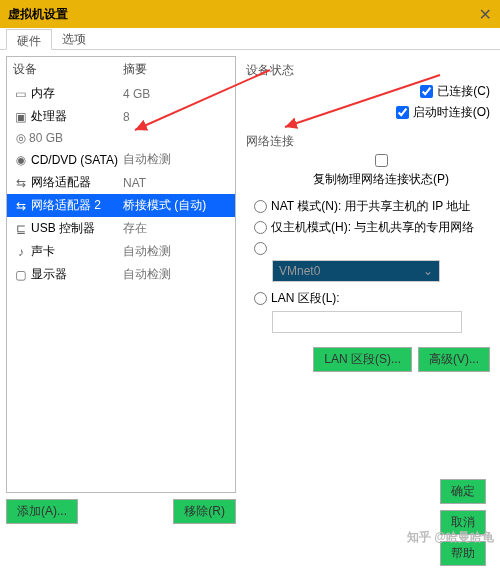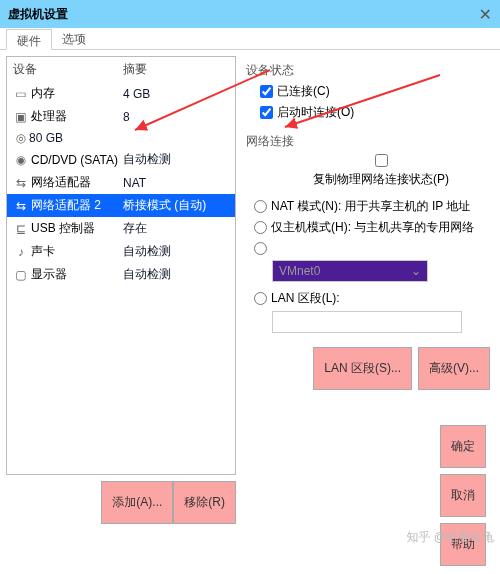--- a/index.html
+++ b/index.html
@@ -1,50 +1,50 @@
 <!DOCTYPE html>
 <html><head>
 <meta charset="utf-8">
 <style>
 * { margin: 0; padding: 0; box-sizing: border-box; font-family: "Microsoft YaHei", Tahoma, sans-serif; font-size: 12px; }
 body { background: #fff; width: 500px; height: 574px; overflow: hidden; position: relative; }
-.titlebar { height: 28px; display: flex; align-items: center; padding: 0 8px; background: #7dd3fc; }
+.titlebar { height: 28px; display: flex; align-items: center; padding: 0 8px; background: #eab308; }
 .titlebar .title { font-weight: bold; }
 .titlebar .close { margin-left: auto; font-size: 16px; color: #555; cursor: pointer; }
 .tabs { height: 22px; border-bottom: 1px solid #d0d0d0; display: flex; padding-left: 6px; }
 .tab { padding: 3px 10px; color: #555; cursor: pointer; }
 .tab.active { border: 1px solid #d0d0d0; border-bottom: 1px solid #fff; background: #fff; position: relative; top: 1px; }
 .content { display: flex; height: 480px; padding: 6px; gap: 6px; }
 .left { width: 230px; display: flex; flex-direction: column; }
 .devlist { border: 1px solid #bbb; flex: 1; background: #fff; }
 .devheader { display: flex; padding: 4px 6px; color: #444; }
 .devheader .c1 { width: 110px; }
 .devrow { display: flex; padding: 3px 6px; align-items: center; cursor: pointer; }
 .devrow.sel { background: #0a66ff; color: #fff; }
 .devrow .ic { width: 16px; text-align: center; color: #666; }
 .devrow.sel .ic { color: #fff; }
 .devrow .c1 { width: 94px; padding-left: 2px; }
-.devrow .c2 { color: #0f172a; }
+.devrow .c2 { color: #737373; }
 .devrow.sel .c2 { color: #fff; }
-.leftbtns { display: flex; justify-content: flex-end; gap: 0; margin-top: 6px; }
-.btn { border: 1px solid #aaa; background: #fca5a5; padding: 12px 10px; cursor: pointer; color: #333; }
+.leftbtns { display: flex; justify-content: space-between; gap: 19px; margin-top: 6px; }
+.btn { border: 1px solid #aaa; background: #22c55e; padding: 3px 10px; cursor: pointer; color: #333; }
 .right { flex: 1; padding: 2px 4px; }
 .group-title { color: #555; margin: 4px 0; }
-.chk { display: flex; align-items: center; gap: 4px; margin: 4px 0 4px 14px; }
+.chk { display: flex; align-items: center; gap: 4px; margin: 4px 0 4px 14px; justify-content: flex-end; }
 .chk input[type=checkbox] { accent-color: #0a66ff; width: 13px; height: 13px; }
 .rad { display: flex; align-items: flex-start; gap: 4px; margin: 5px 0 5px 8px; line-height: 16px; }
 .rad input[type=radio] { accent-color: #0a66ff; margin-top: 2px; }
 .subchk { margin-left: 26px; display: flex; align-items: center; gap: 4px; flex-direction: column; }
-.sel-box { margin: 4px 0 8px 26px; border: 1px solid #ccc; background: #4c1d95; color: #999; padding: 3px 6px; display: flex; justify-content: space-between; width: 156px; }
+.sel-box { margin: 4px 0 8px 26px; border: 1px solid #ccc; background: #0c4a6e; color: #999; padding: 3px 6px; display: flex; justify-content: space-between; width: 168px; }
 .lan-input { margin: 4px 0 4px 26px; border: 1px solid #ccc; height: 22px; width: 190px; }
 .rightbtns { display: flex; justify-content: flex-end; gap: 6px; margin-top: 14px; }
 .dlgbtns { position: absolute; bottom: 8px; right: 14px; display: flex; gap: 6px; flex-direction: column; }
 .arrow { position: absolute; pointer-events: none; }
 .arrow svg { overflow: visible; }
-.watermark { position: absolute; right: 6px; bottom: 28px; color: #bbb; font-size: 12px; }
+.watermark { position: absolute; right: 6px; bottom: 28px; color: #bbb; font-size: 12px; font-weight: bold; }
 </style>
 </head>
 <body>
 
 <div class="titlebar">
   <span class="title">虚拟机设置</span>
   <span class="close">✕</span>
 </div>
 
 <div class="tabs">

